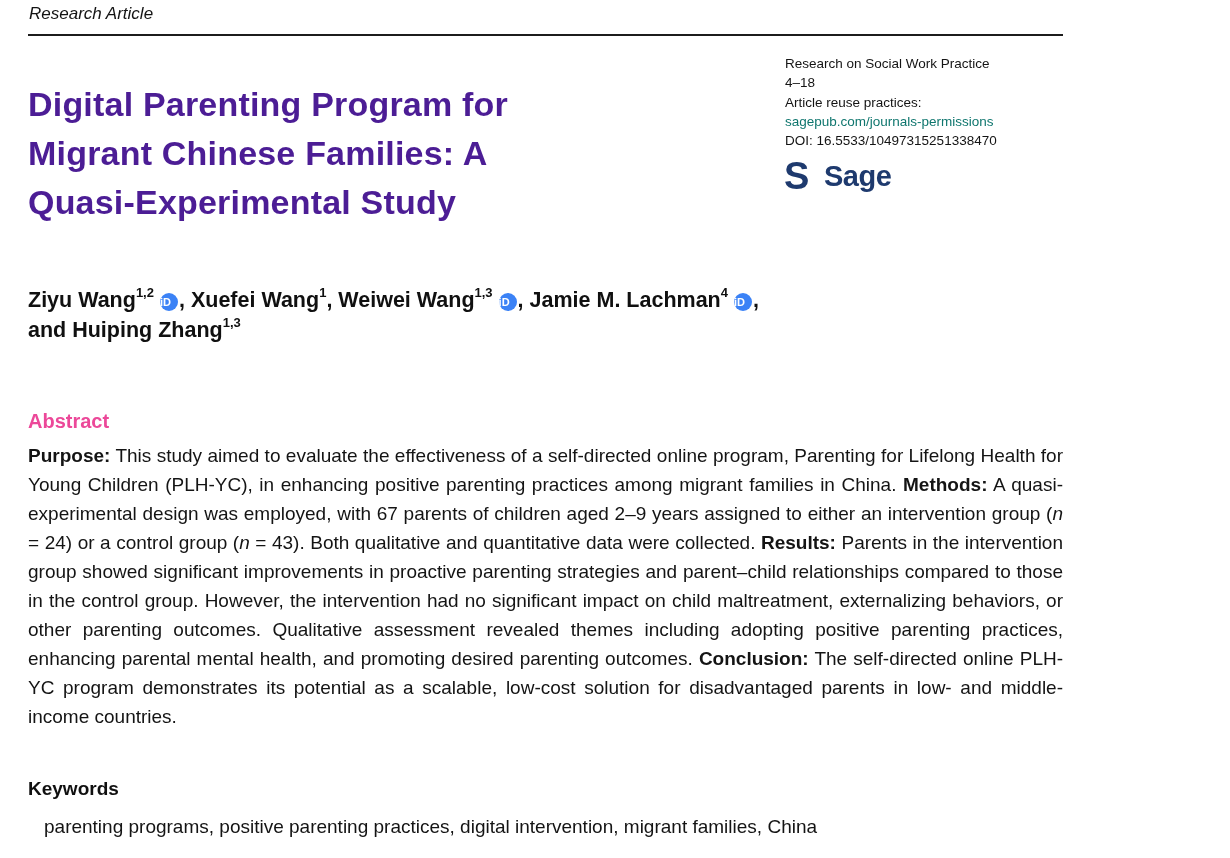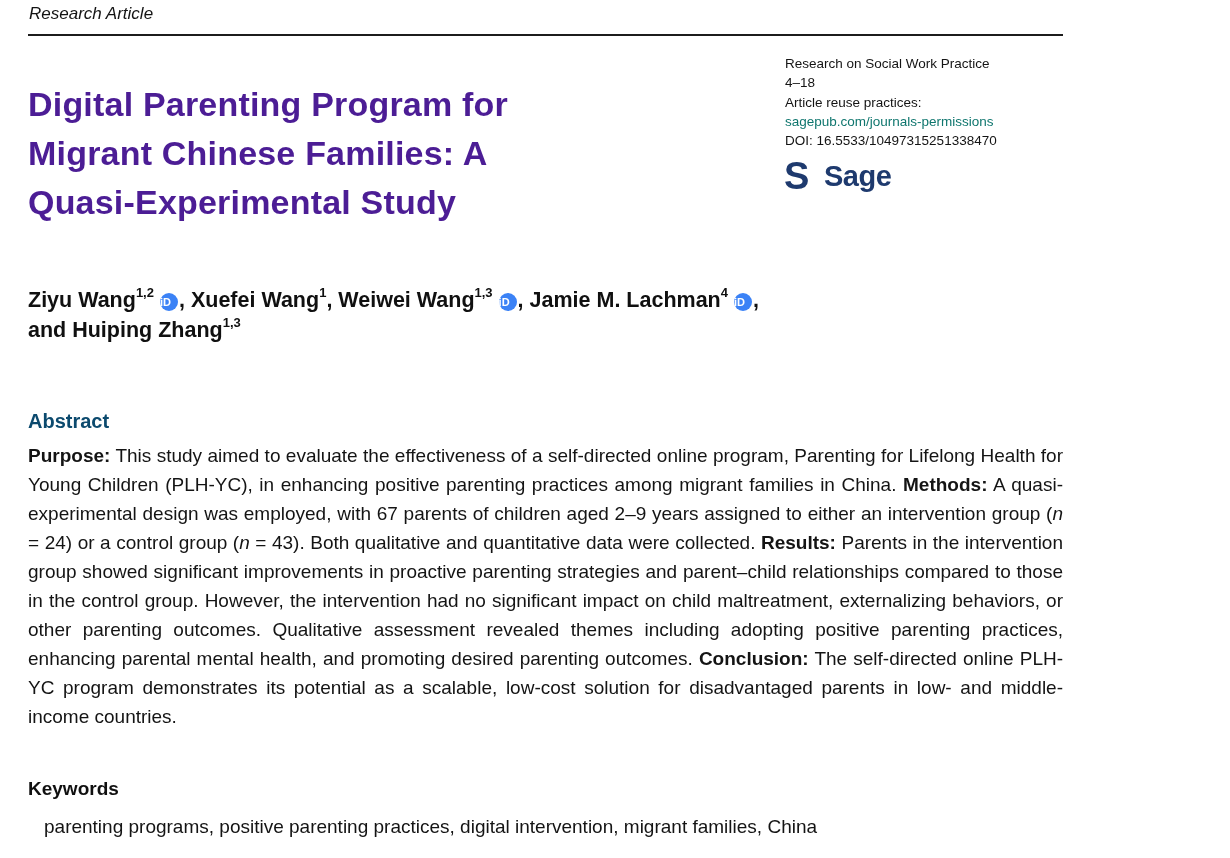--- a/index.html
+++ b/index.html
@@ -31,21 +31,21 @@
   .author-chunk { white-space: nowrap; }
   .author-sup { font-size: 13px; line-height: 0; position: relative; top: -2px; }
   .orcid {
     display: inline-block; width: 18px; height: 18px; border-radius: 50%;
     background: #3b82f6; color: #ffffff; font-size: 11px; font-weight: bold;
     line-height: 18px; margin: 0 1px 0 6px;
     vertical-align: 1px; letter-spacing: 0;
   }
 
   .abstract { margin-top: 64px; max-width: 1178px; }
-  .abstract h2 { font-size: 20px; margin: 12px 0 8px 0; color: #0c4a6e; }
+  .abstract h2 { font-size: 20px; margin: 12px 0 8px 0; color: #ec4899; }
   .abstract p { font-size: 19px; line-height: 1.53; text-align: justify; margin: 0; }
   .run-b { font-weight: bold; }
   .run-i { font-style: italic; }
 
   .keywords { margin-top: 46px; }
   .keywords h2 { font-size: 19px; margin: 0 0 9px 0; color: #101010; }
   .keywords p { font-size: 19px; margin: 16px; }
 </style>
 </head>
 <body>

